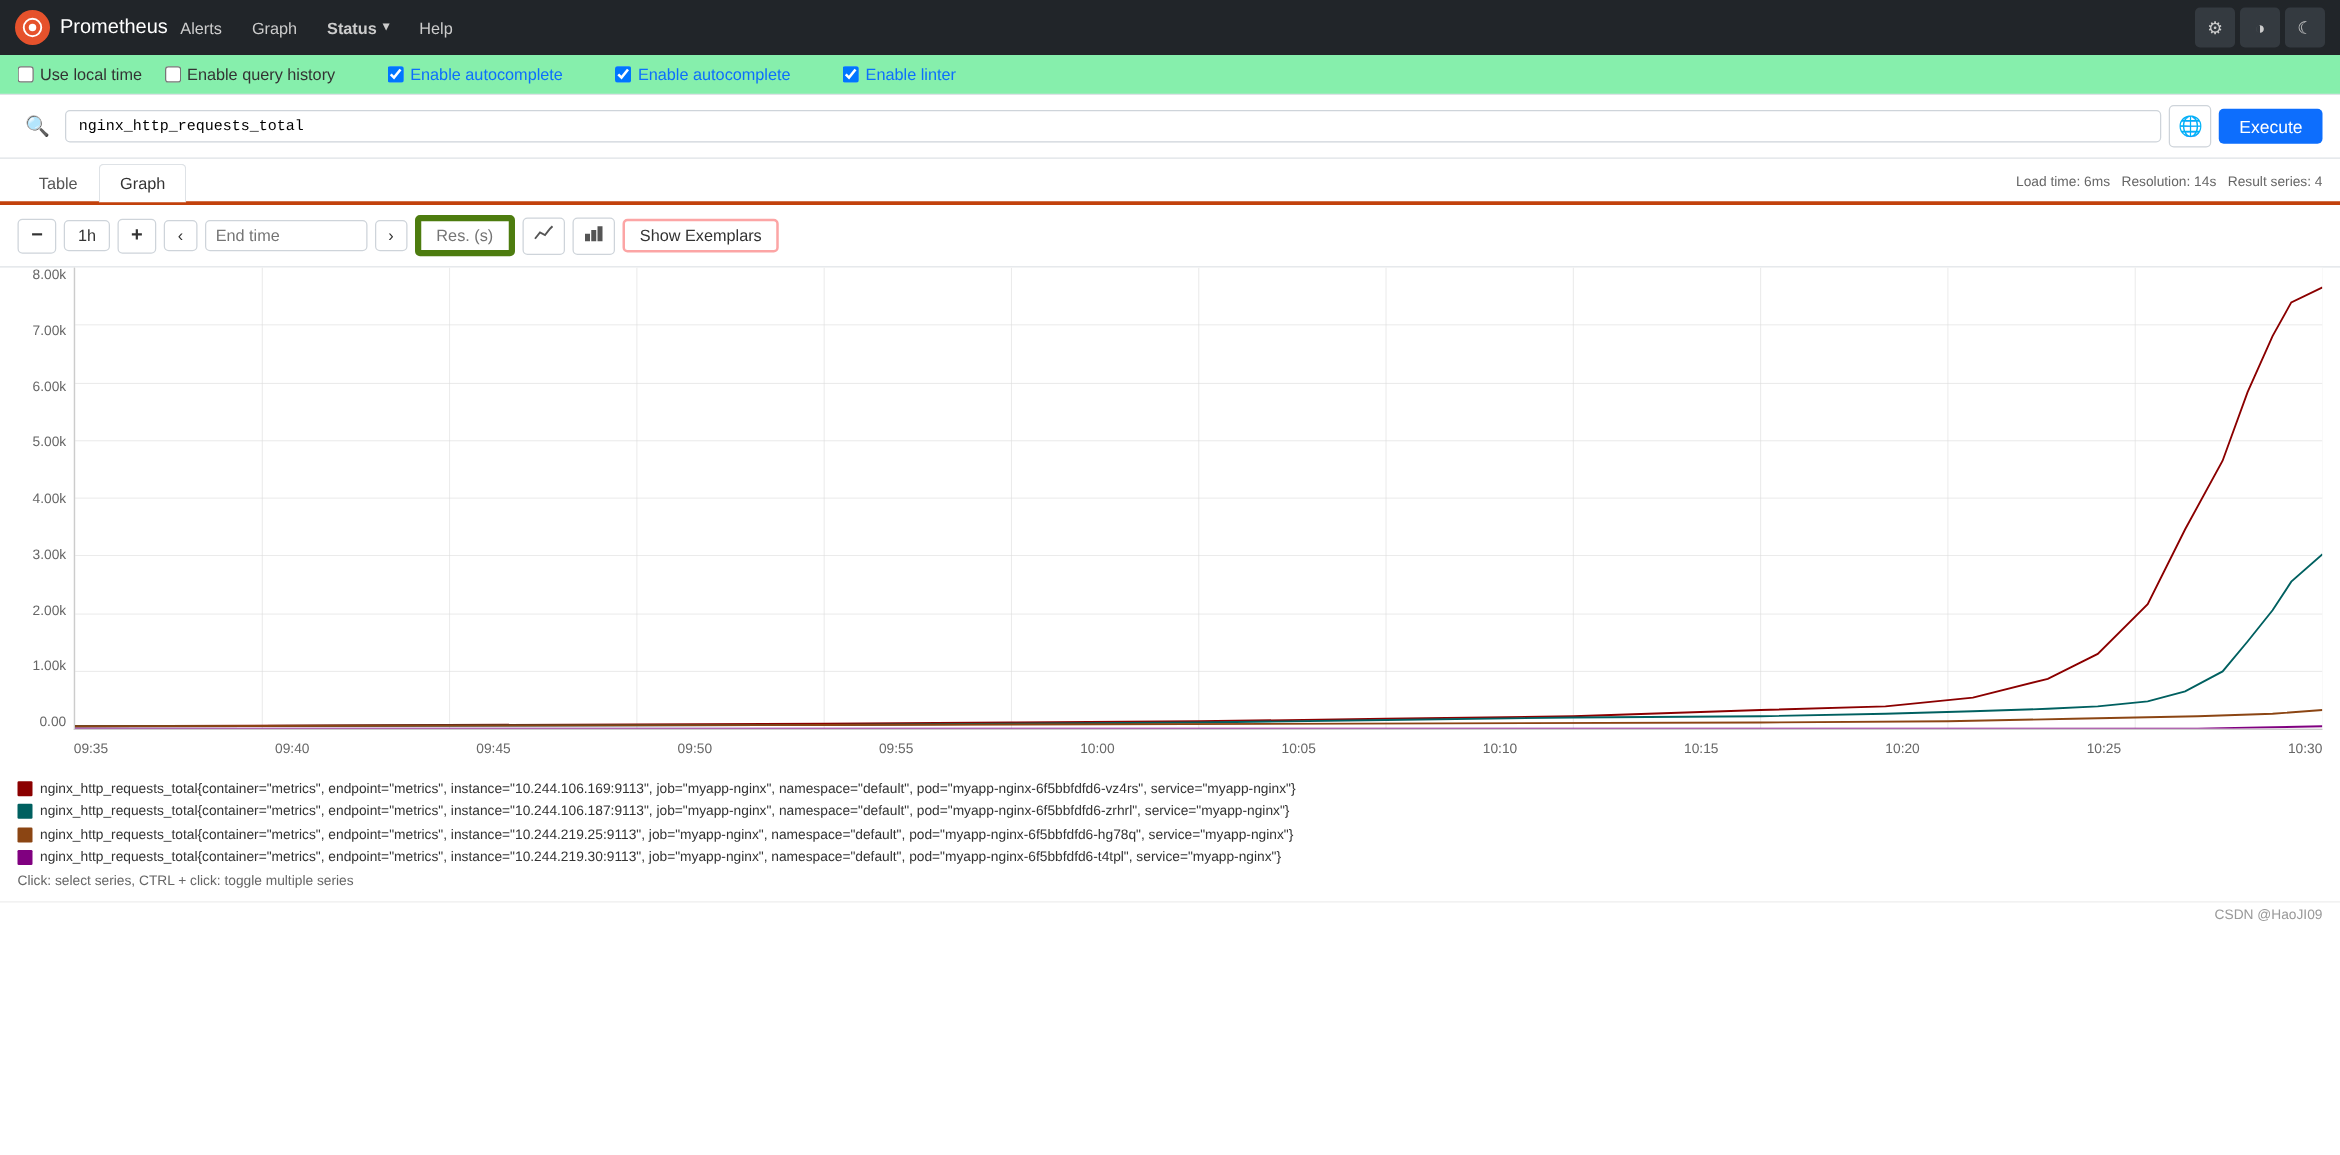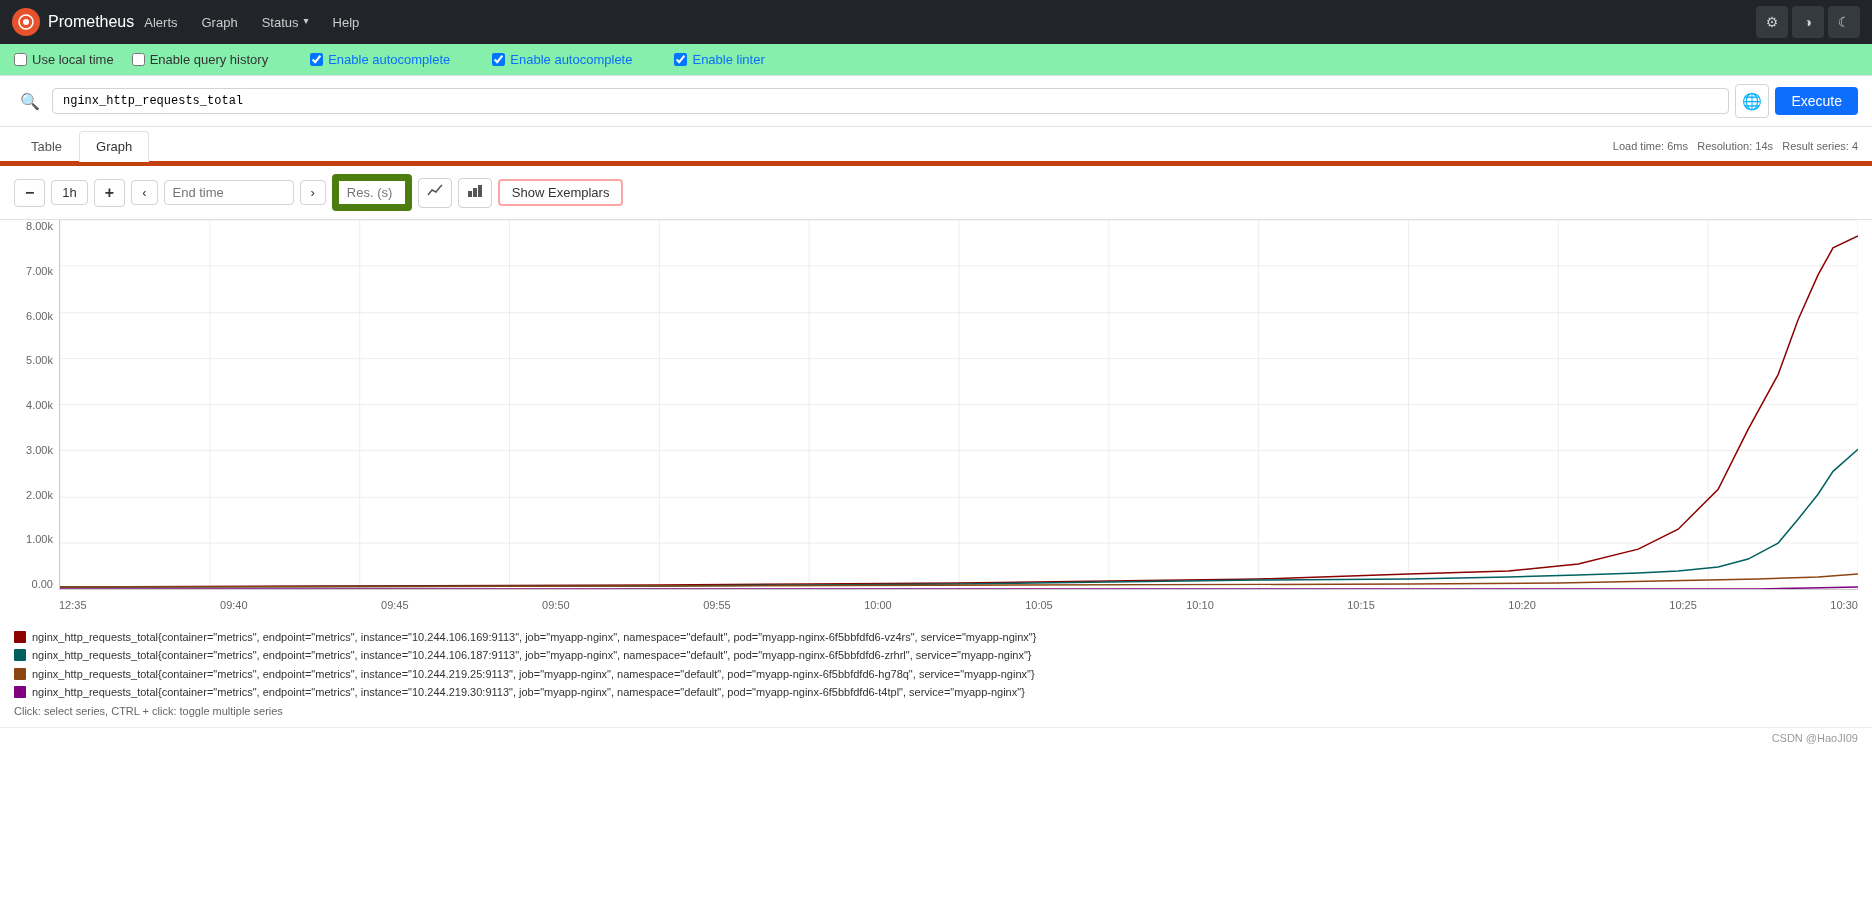--- a/index.html
+++ b/index.html
@@ -37,20 +37,21 @@
       color: #ccc;
       padding: 6px 10px;
       cursor: pointer;
       border-radius: 4px;
       text-decoration: none;
     }
     .nav-dropdown {
       display: flex;
       align-items: flex-start;
       gap: 3px;
+      font-weight: bold;
     }
     .nav-spacer { flex: 1; }
     .nav-icons {
       display: flex;
       gap: 4px;
       align-items: center;
     }
     .nav-icon-btn {
       width: 32px; height: 32px;
       background: #343a40;
@@ -127,21 +128,21 @@
       cursor: pointer;
       font-size: 14px;
       font-weight: 500;
     }
 
     
     .tabs-row {
       display: flex;
       align-items: center;
       padding: 4px 14px 0;
-      border-bottom: 5px solid #c2410c;
+      border-bottom: 3px solid #c2410c;
       justify-content: space-between;
     }
     .tabs {
       display: flex;
       gap: 0;
     }
     .tab {
       padding: 7px 16px;
       cursor: pointer;
       font-size: 13px;
@@ -185,27 +186,27 @@
     .time-input {
       border: 1px solid #ced4da;
       border-radius: 4px;
       padding: 4px 8px;
       font-size: 13px;
       width: 130px;
       color: #999;
       background: #fff;
     }
     .res-input {
-      border: 7px solid #4d7c0f;
+      border: 5px solid #4d7c0f;
       border-radius: 4px;
       padding: 4px 8px;
       font-size: 13px;
       width: 80px;
       background: #fff;
-      text-align: left;
+      text-align: center;
     }
     .icon-btn {
       width: 34px; height: 30px;
       border: 1px solid #ced4da;
       background: #fff;
       border-radius: 4px;
       cursor: pointer;
       display: flex; align-items: center; justify-content: center;
       font-size: 14px;
       color: #555;
@@ -524,21 +525,21 @@
         <polyline fill="none" stroke="#800080" stroke-width="1.5" points="
             0,370
             1700,370
             1750,369
             1800,368
           "></polyline>
       </svg>
     </div>
 
     <div class="x-axis" id="x-axis">
-        <div class="x-label">12:35</div>
+        <div class="x-label">09:35</div>
         <div class="x-label">09:40</div>
         <div class="x-label">09:45</div>
         <div class="x-label">09:50</div>
         <div class="x-label">09:55</div>
         <div class="x-label">10:00</div>
         <div class="x-label">10:05</div>
         <div class="x-label">10:10</div>
         <div class="x-label">10:15</div>
         <div class="x-label">10:20</div>
         <div class="x-label">10:25</div>

